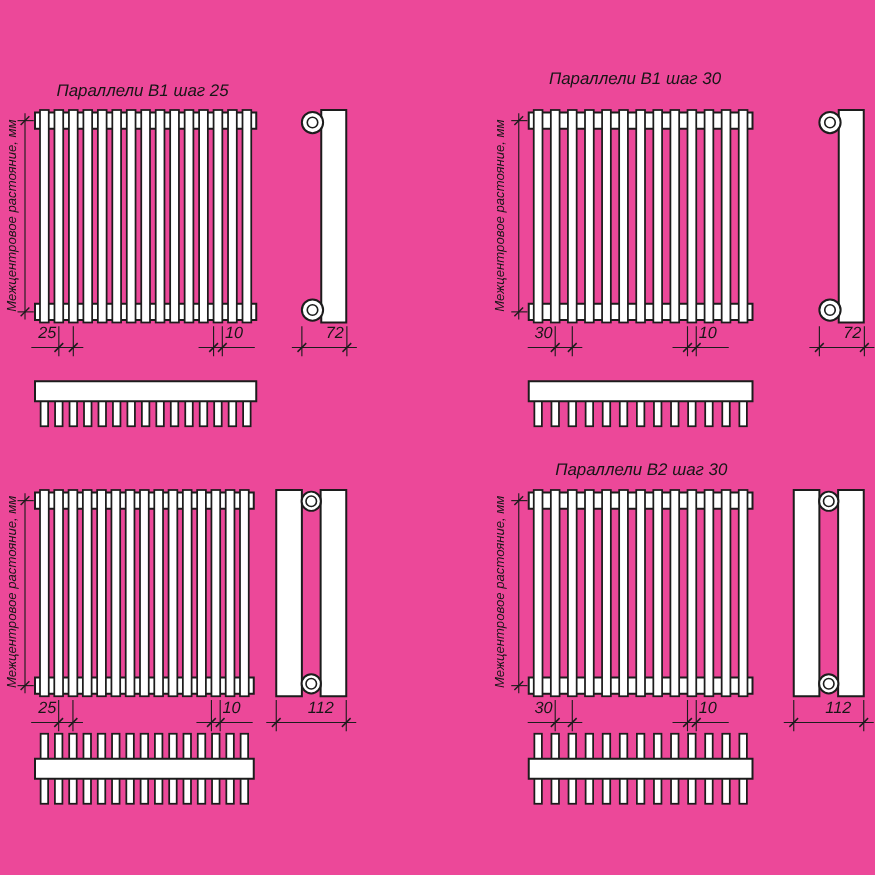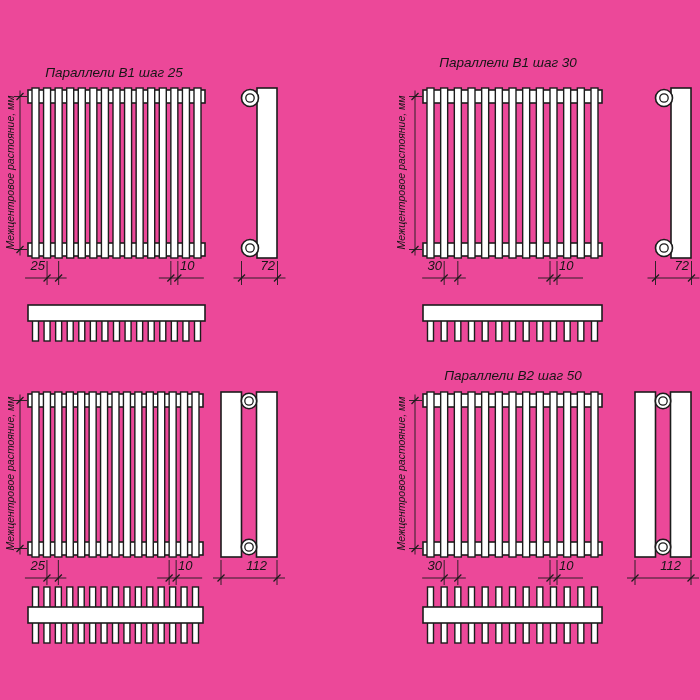--- a/index.html
+++ b/index.html
@@ -282,21 +282,21 @@
         <rect x="577.8333333333333" y="615" width="6" height="28" fill="#fff" stroke="#1c1c1c" stroke-width="1.4"></rect>
         <rect x="577.8333333333333" y="587" width="6" height="28" fill="#fff" stroke="#1c1c1c" stroke-width="1.4"></rect>
         <rect x="591.5" y="615" width="6" height="28" fill="#fff" stroke="#1c1c1c" stroke-width="1.4"></rect>
         <rect x="591.5" y="587" width="6" height="28" fill="#fff" stroke="#1c1c1c" stroke-width="1.4"></rect>
         <rect x="423" y="607" width="179" height="16" fill="#fff" stroke="#1c1c1c" stroke-width="1.6"></rect>
       </g>
     </svg>
 
   <div class="t title" style="left:14px;top:66px;">Параллели В1 шаг 25</div>
   <div class="t title" style="left:408px;top:56px;">Параллели В1 шаг 30</div>
-  <div class="t title" style="left:413px;top:369px;">Параллели В2 шаг 50</div>
+  <div class="t title" style="left:413px;top:369px;">Параллели В2 шаг 30</div>
 
   <div class="t axis" style="left:-74px;top:166px;">Межцентровое растояние, мм</div>
   <div class="t axis" style="left:317px;top:166px;">Межцентровое растояние, мм</div>
   <div class="t axis" style="left:-74px;top:467px;">Межцентровое растояние, мм</div>
   <div class="t axis" style="left:317px;top:467px;">Межцентровое растояние, мм</div>
 
   <div class="t dim r" style="left:24px;top:259px;width:21px;">25</div>
   <div class="t dim" style="left:180px;top:259px;">10</div>
   <div class="t dim c" style="left:244px;top:259px;width:31px;">72</div>
 

